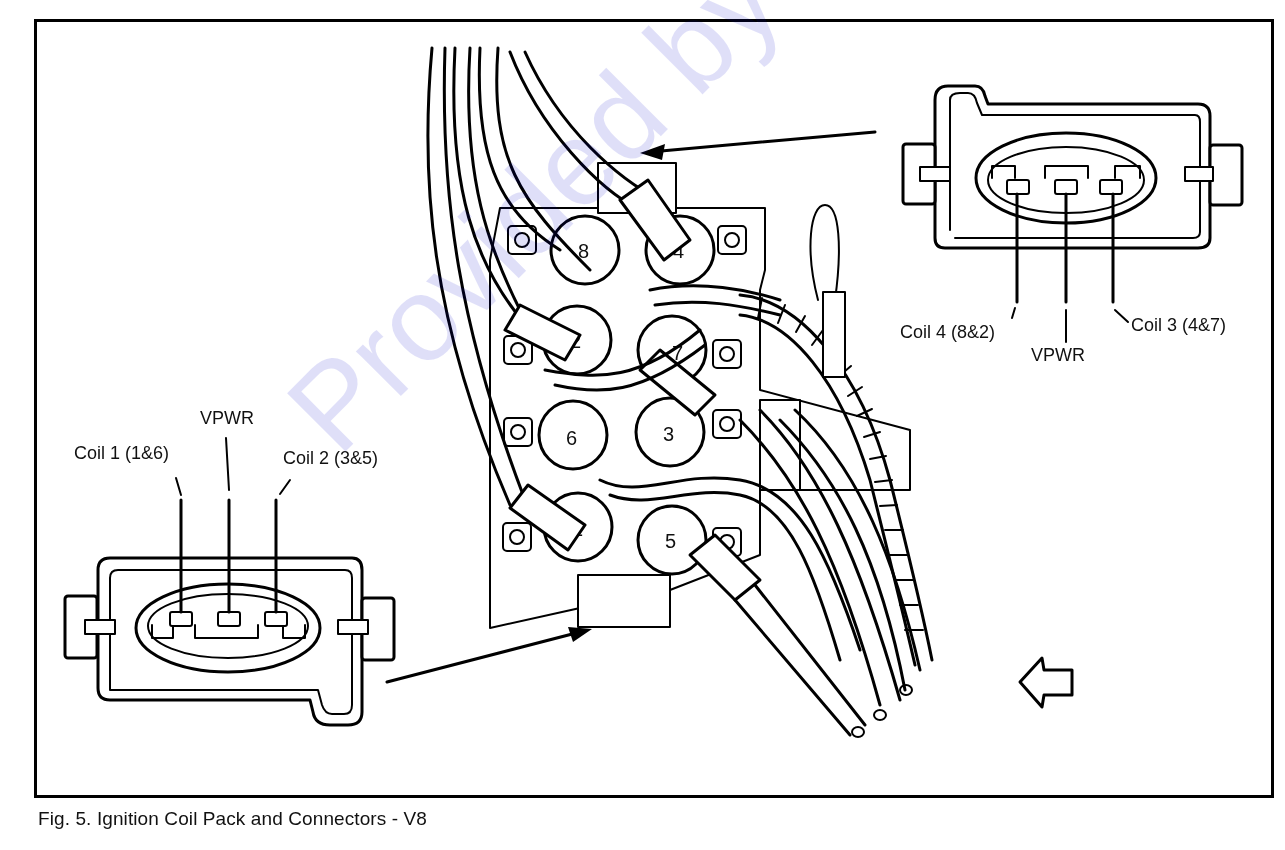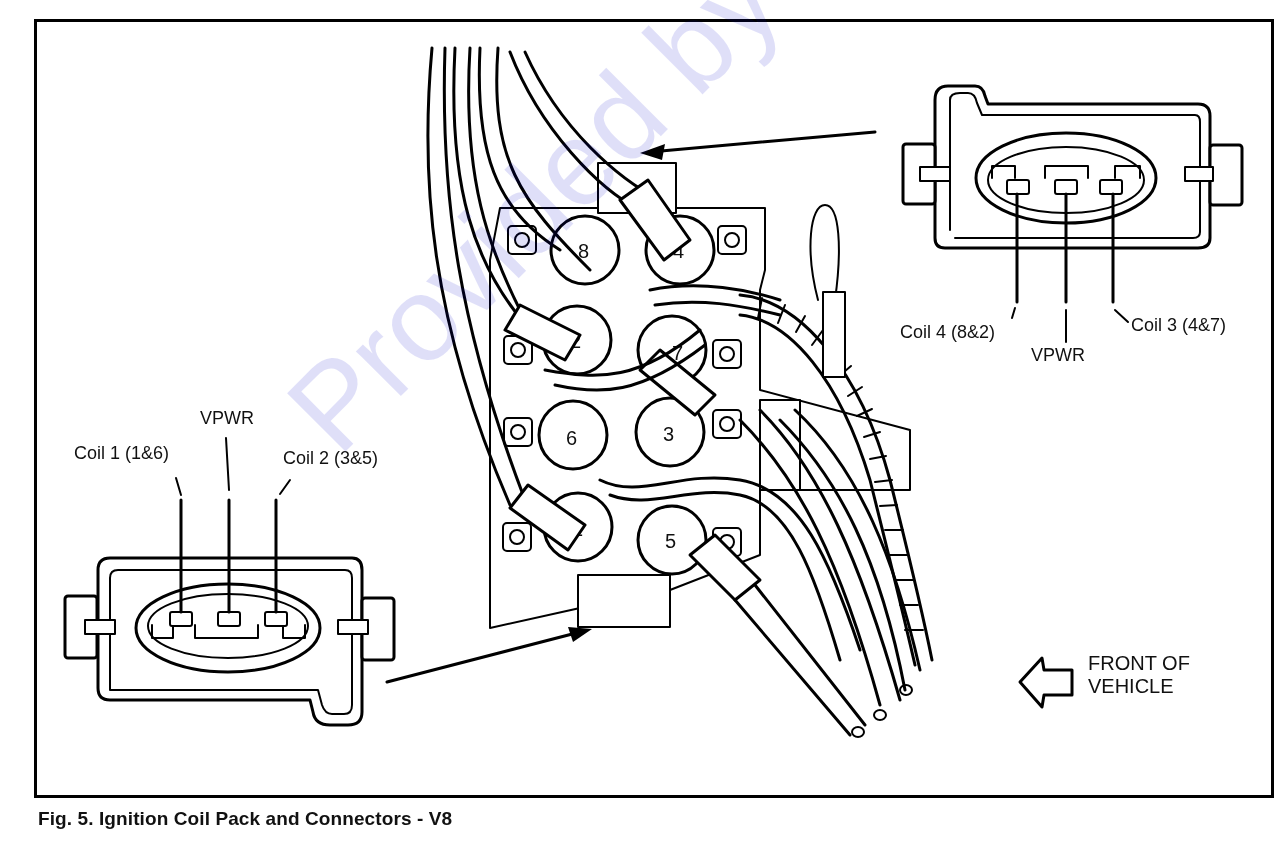--- a/index.html
+++ b/index.html
@@ -2,21 +2,21 @@
 <html><head>
 <meta charset="utf-8">
 <style>
   html, body { margin:0; padding:0; background:#ffffff; }
   body { width:1285px; height:850px; position:relative; overflow:hidden; font-family:"Liberation Sans", sans-serif; }
   #stage { position:absolute; left:0; top:0; width:1285px; height:850px; }
   .frame { position:absolute; left:34px; top:19px; width:1234px; height:773px; border:3px solid #000; box-sizing:content-box; }
   svg text { font-family:"Liberation Sans", sans-serif; fill:#111; }
   .lbl { font-size:18px; }
   .num { font-size:20px; }
-  .caption { position:absolute; left:38px; top:808px; font-size:19px; font-weight:bold; color:#111; letter-spacing:0.1px; }
+  .caption { position:absolute; left:38px; top:808px; font-size:19px; font-weight:normal; color:#111; letter-spacing:0.1px; }
   .front { position:absolute; left:1088px; top:652px; font-size:20px; color:#111; line-height:23px; }
   .watermark { position:absolute; left:260px; top:380px; font-size:120px; color:#0000cc; opacity:0.12; transform:rotate(-45deg); transform-origin:left top; white-space:nowrap; pointer-events:none; font-family:"Liberation Sans", sans-serif; }
   .ln { fill:none; stroke:#000; stroke-width:3; stroke-linecap:round; stroke-linejoin:round; }
   .ln2 { fill:none; stroke:#000; stroke-width:2; stroke-linecap:round; stroke-linejoin:round; }
   .fill-w { fill:#fff; stroke:#000; stroke-width:3; stroke-linejoin:round; }
   .fill-w2 { fill:#fff; stroke:#000; stroke-width:2; stroke-linejoin:round; }
 </style>
 </head>
 <body>
 
@@ -206,21 +206,17 @@
       <text class="lbl" x="74" y="459">Coil 1 (1&amp;6)</text>
       <text class="lbl" x="200" y="424">VPWR</text>
       <text class="lbl" x="283" y="464">Coil 2 (3&amp;5)</text>
     </g>
 
     <g>
       <path class="ln" d="M1020,682 L1042,658 L1044,670 L1072,670 L1072,695 L1044,695 L1042,707 Z" fill="#fff"></path>
     </g>
   </svg>
 
-  <div class="front">
-    <div>FRONT OF</div>
-    <div>VEHICLE</div>
-  </div>
 
   <div class="caption">Fig. 5. Ignition Coil Pack and Connectors - V8</div>
 
   <div class="watermark">Provided by ...forums.com.au</div>
 </div>
 
 </body></html>

